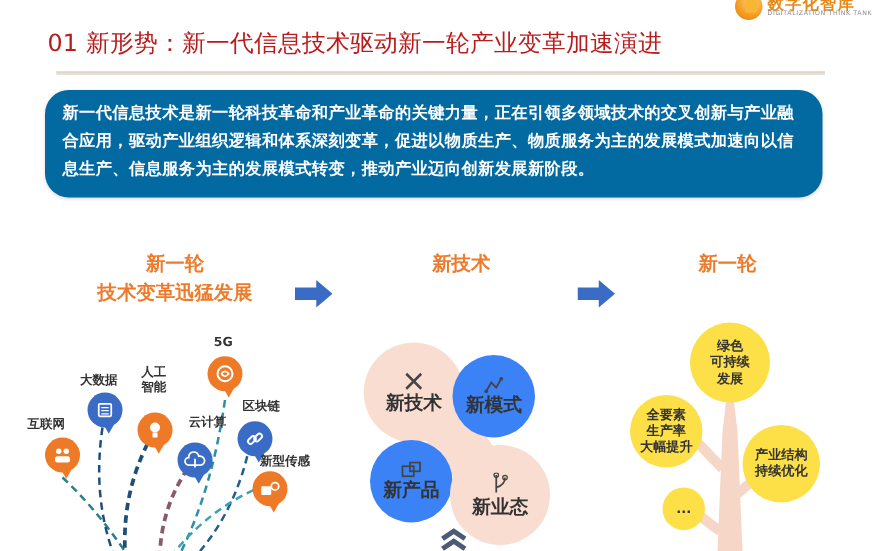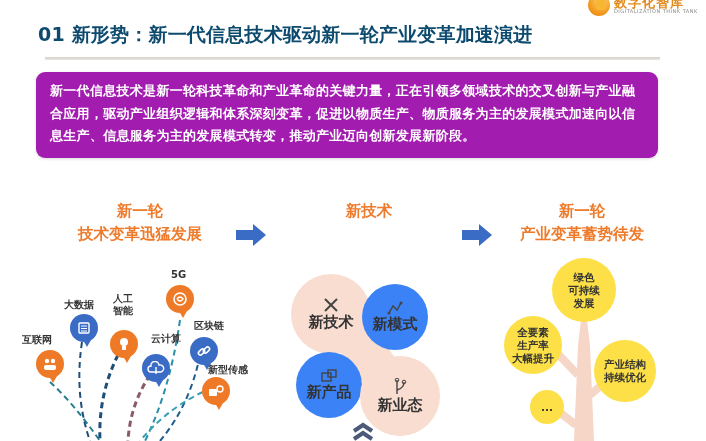--- a/index.html
+++ b/index.html
@@ -5,23 +5,23 @@
   html, body { margin:0; padding:0; }
   body { width:706px; height:441px; background:#ffffff; position:relative; overflow:hidden;
          font-family:"DejaVu Sans", "Liberation Sans", sans-serif; }
   .abs { position:absolute; }
   .logo { left:588px; top:-6px; width:118px; height:22px; }
   .logo-mark { position:absolute; left:0; top:0; width:22px; height:22px; border-radius:50%;
                background:radial-gradient(circle at 60% 30%, #ffd27a, #f39a1e 60%, #e27d10); }
   .logo-mark::after{ content:""; position:absolute; left:8px; top:6px; width:10px; height:10px; border-radius:2px; background:#f7b733; }
   .logo-text { position:absolute; left:26px; top:0px; font-size:13px; font-weight:bold; color:#e38a1b; letter-spacing:1px; }
   .logo-sub { position:absolute; left:26px; top:14px; font-size:5px; color:#8a8a8a; letter-spacing:0.5px; white-space:nowrap; }
-  .title { left:38px; top:22px; font-size:19px; font-weight:bold; color:#0c4a6e; white-space:nowrap; letter-spacing:0.2px; }
+  .title { left:38px; top:22px; font-size:19px; font-weight:normal; color:#b91c1c; white-space:nowrap; letter-spacing:0.2px; }
   .title-rule { left:45px; top:57px; width:615px; height:3px; background:linear-gradient(#d6d0c8,#ebe6e0); }
-  .banner { left:36px; top:72px; width:622px; height:86px; background:#a21caf; border-radius:9px;
+  .banner { left:36px; top:72px; width:622px; height:86px; background:#0369a1; border-radius:19px;
             box-shadow:0 1px 3px rgba(0,0,0,0.15); }
   .banner-text { position:absolute; left:14px; top:8px; right:12px; color:#ffffff; font-size:13px; font-weight:bold;
                  line-height:22.5px; letter-spacing:0.3px; }
   .stage-title { color:#ee7b2b; font-weight:bold; font-size:15.5px; text-align:center; line-height:23px; white-space:nowrap; }
   .arrow { width:30px; height:22px; }
   .bubble { width:28px; height:28px; border-radius:50%; display:flex; align-items:center; justify-content:center; }
   .bubble::after { content:""; position:absolute; bottom:-5px; left:13px; width:0; height:0;
                    border-left:4px solid transparent; border-right:4px solid transparent; border-top:7px solid currentColor; }
   .b-orange { background:#ee7a27; color:#ee7a27; }
   .b-blue { background:#3a6cc6; color:#3a6cc6; }
@@ -51,21 +51,20 @@
 
 <div class="abs stage-title" style="left:52px; top:200px; width:176px;">
   <div>新一轮</div>
   <div>技术变革迅猛发展</div>
 </div>
 <div class="abs stage-title" style="left:276px; top:200px; width:186px;">
   <div>新技术</div>
 </div>
 <div class="abs stage-title" style="left:494px; top:200px; width:176px;">
   <div>新一轮</div>
-  <div>产业变革蓄势待发</div>
 </div>
 
 <svg class="abs arrow" style="left:236px; top:224px;" viewBox="0 0 30 22">
   <polygon points="0,6 17,6 17,0 30,11 17,22 17,16 0,16" fill="#3a6cc6"></polygon>
 </svg>
 <svg class="abs arrow" style="left:462px; top:224px;" viewBox="0 0 30 22">
   <polygon points="0,6 17,6 17,0 30,11 17,22 17,16 0,16" fill="#3a6cc6"></polygon>
 </svg>
 
 <svg class="abs" style="left:0; top:300px;" width="240" height="141" viewBox="0 0 240 141">

